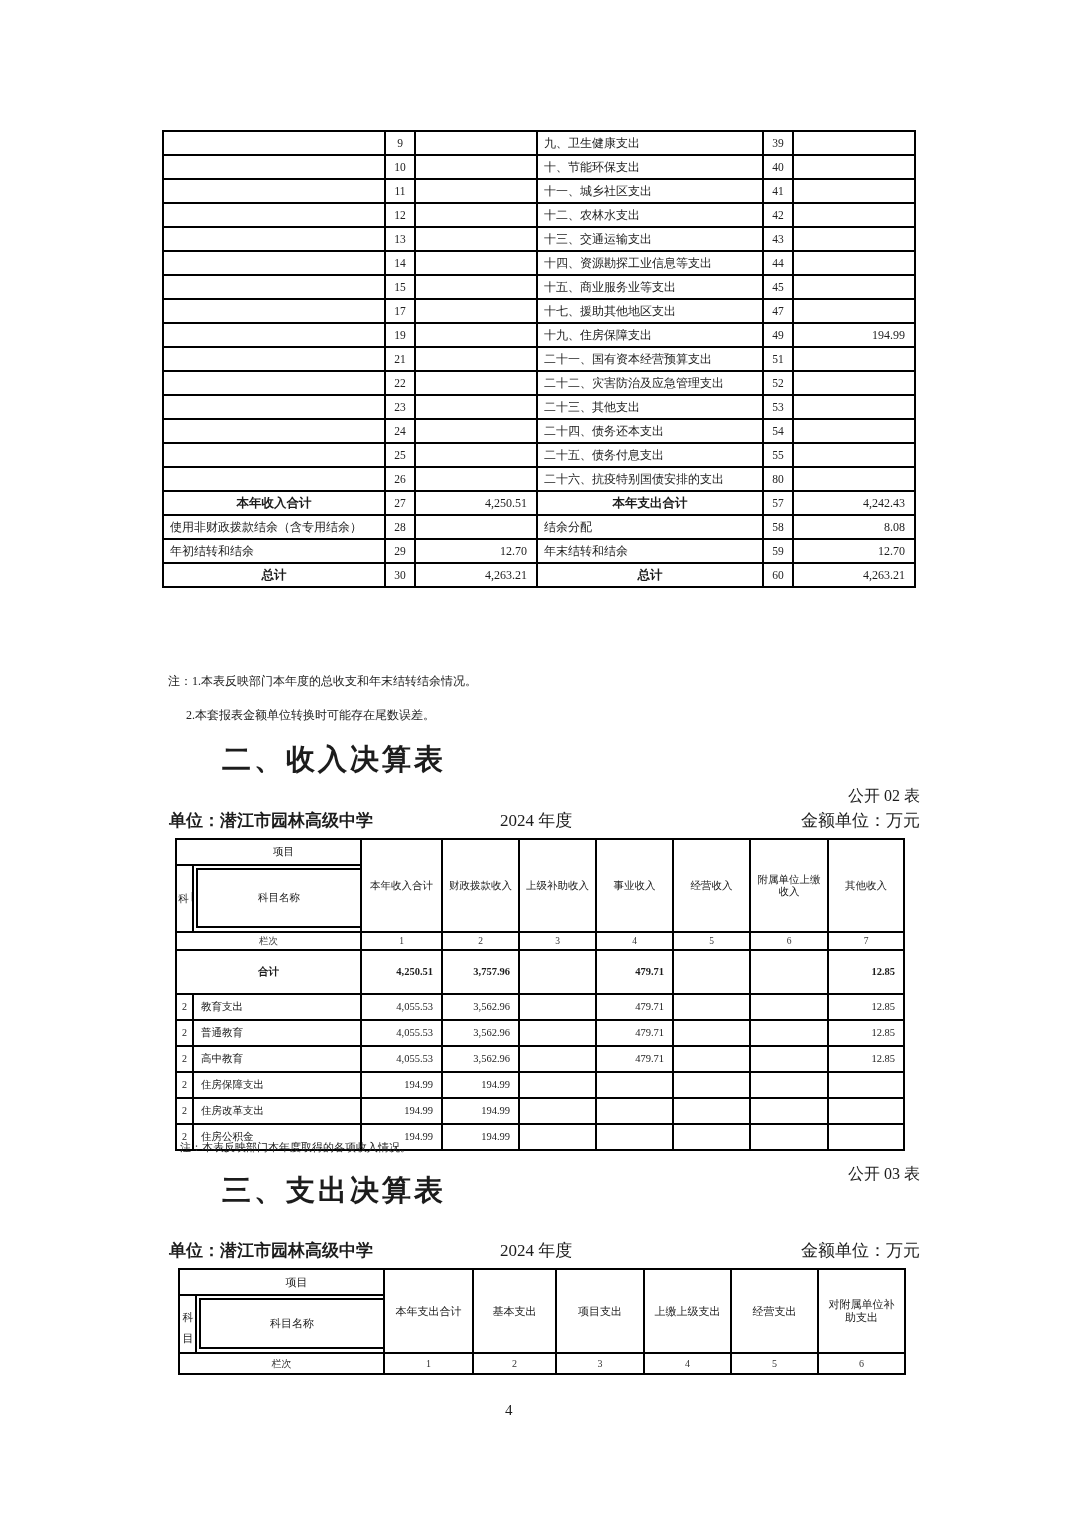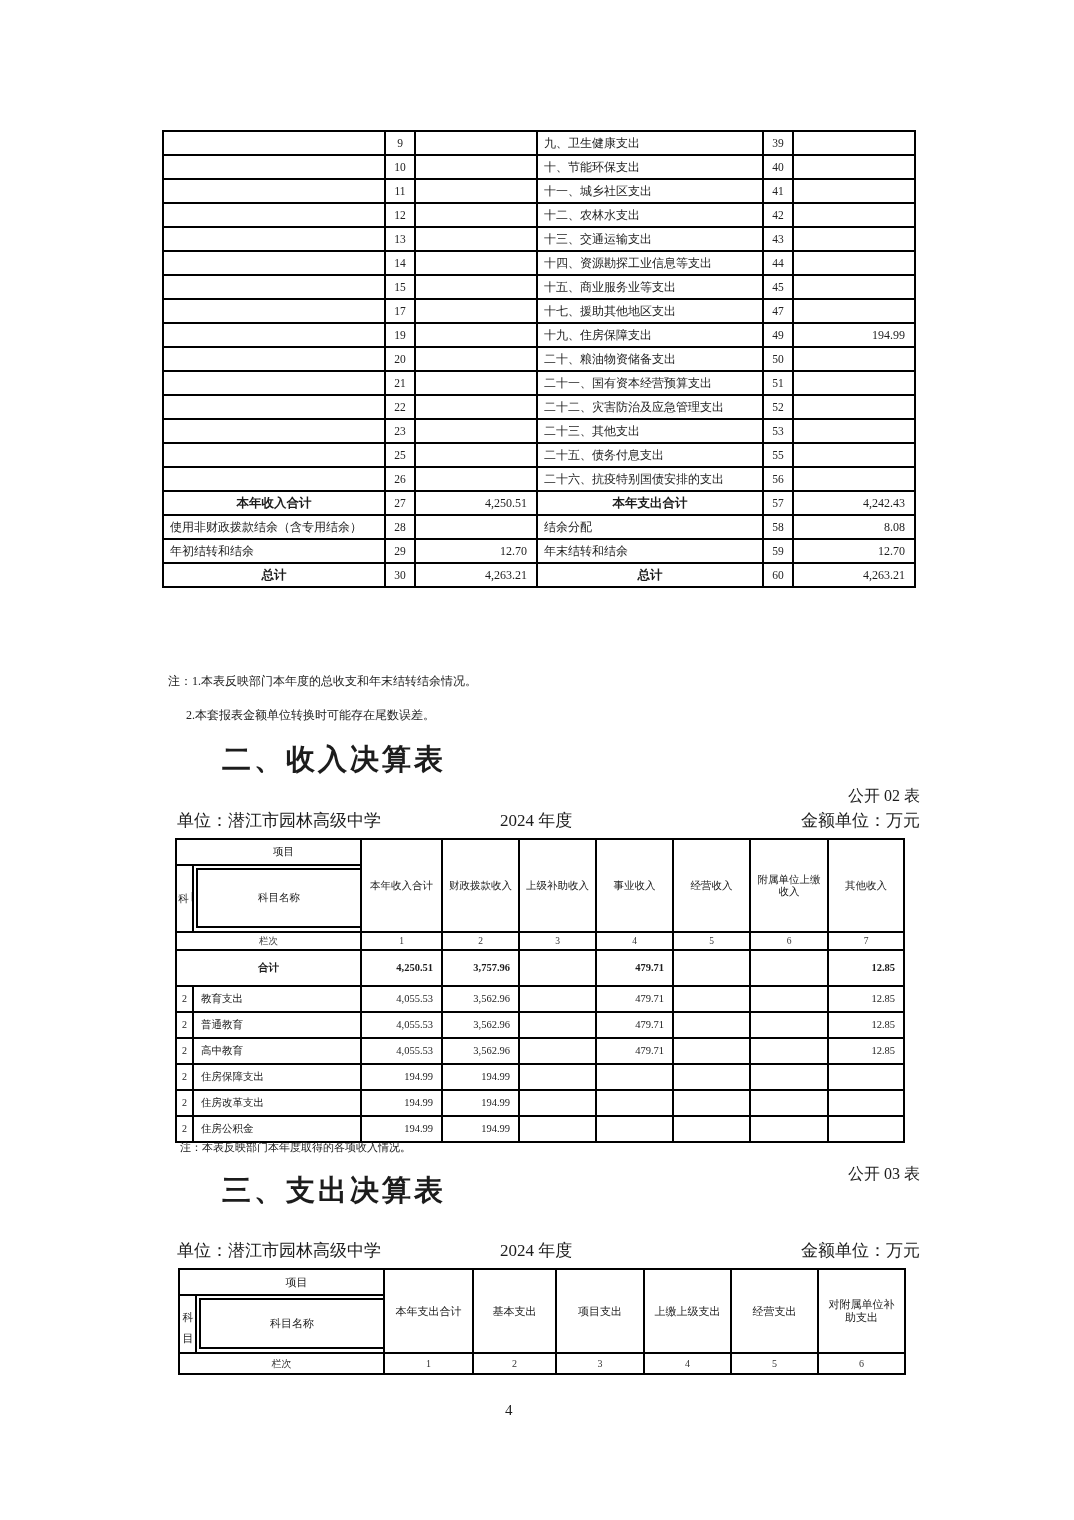--- a/index.html
+++ b/index.html
@@ -33,21 +33,21 @@
   .sec-title {
     font-family:"Liberation Sans","DejaVu Sans",sans-serif;
     font-weight:bold; font-size:29px; letter-spacing:3px; white-space:nowrap;
   }
   #h2 { left:222px; top:740px; }
   #h3 { left:222px; top:1171px; }
   .sheet-code { right:154px; font-size:16px; text-align:right; }
   #code2 { top:786px; }
   #code3 { top:1164px; }
   .unit-line { left:165px; width:755px; height:22px; font-size:17px; }
-  .unit-line .org  { position:absolute; left:12px; top:0; }
+  .unit-line .org  { position:absolute; left:4px; top:0;font-weight:bold; }
   .unit-line .per  { position:absolute; left:335px; top:0; }
   .unit-line .mon  { position:absolute; right:0; top:0; }
   #ut2 { top:809px; }
   #ut3 { top:1239px; }
 
   
   #t2 { left:175px; top:838px; width:728px; }
   #t3 { left:178px; top:1268px; width:726px; }
   #t2 th, #t2 td { font-size:10.5px; line-height:12px; }
   #t3 th, #t3 td { font-size:11px;  line-height:13px; }
@@ -61,21 +61,21 @@
   td.subj { text-align:center; }
   td.subj span { writing-mode:vertical-lr; text-orientation:upright; display:inline-block; }
   #t2 td.subj span { letter-spacing:30px; margin-top:4px; }
   #t3 td.subj span { letter-spacing:22px; margin-top:4px; }
   td.snc { position:relative; }
   td.snc .box {
     position:absolute; top:2px; left:2px; right:0; bottom:3px;
     border:2px solid #000; border-right:none;
     display:flex; align-items:center; justify-content:center;
   }
-  #t2 tr.trow td { height:36px; }
+  #t2 tr.trow td { height:44px; }
   #t2 tr.drow td { height:26px; }
   #t2 td.code { text-align:center; font-size:10px; }
   #t2 td.name { text-align:left; padding-left:7px; }
   #t2 td.val  { text-align:right; padding-right:8px; font-size:10.5px; }
   #t2 tr.trow td { font-weight:bold; }
   #t2 td.tlab { text-align:center; font-weight:bold; }
 
   
   #pg { left:505px; top:1402px; font-size:15px; }
 </style>
@@ -169,28 +169,20 @@
 
       <tr>
         <td class="lab"></td>
         <td class="num">19</td>
         <td class="amt"></td>
         <td class="lab">十九、住房保障支出</td>
         <td class="num">49</td>
         <td class="amt">194.99</td>
       </tr>
 
-      <tr>
-        <td class="lab"></td>
-        <td class="num">20</td>
-        <td class="amt"></td>
-        <td class="lab">二十、粮油物资储备支出</td>
-        <td class="num">50</td>
-        <td class="amt"></td>
-      </tr>
 
       <tr>
         <td class="lab"></td>
         <td class="num">21</td>
         <td class="amt"></td>
         <td class="lab">二十一、国有资本经营预算支出</td>
         <td class="num">51</td>
         <td class="amt"></td>
       </tr>
 
@@ -205,36 +197,44 @@
 
       <tr>
         <td class="lab"></td>
         <td class="num">23</td>
         <td class="amt"></td>
         <td class="lab">二十三、其他支出</td>
         <td class="num">53</td>
         <td class="amt"></td>
       </tr>
 
+      <tr>
+        <td class="lab"></td>
+        <td class="num">24</td>
+        <td class="amt"></td>
+        <td class="lab">二十四、债务还本支出</td>
+        <td class="num">54</td>
+        <td class="amt"></td>
+      </tr>
 
       <tr>
         <td class="lab"></td>
         <td class="num">25</td>
         <td class="amt"></td>
         <td class="lab">二十五、债务付息支出</td>
         <td class="num">55</td>
         <td class="amt"></td>
       </tr>
 
       <tr>
         <td class="lab"></td>
         <td class="num">26</td>
         <td class="amt"></td>
         <td class="lab">二十六、抗疫特别国债安排的支出</td>
-        <td class="num">56</td>
+        <td class="num">80</td>
         <td class="amt"></td>
       </tr>
 
       <tr class="em">
         <td class="lab">本年收入合计</td>
         <td class="num">27</td>
         <td class="amt">4,250.51</td>
         <td class="lab">本年支出合计</td>
         <td class="num">57</td>
         <td class="amt">4,242.43</td>

